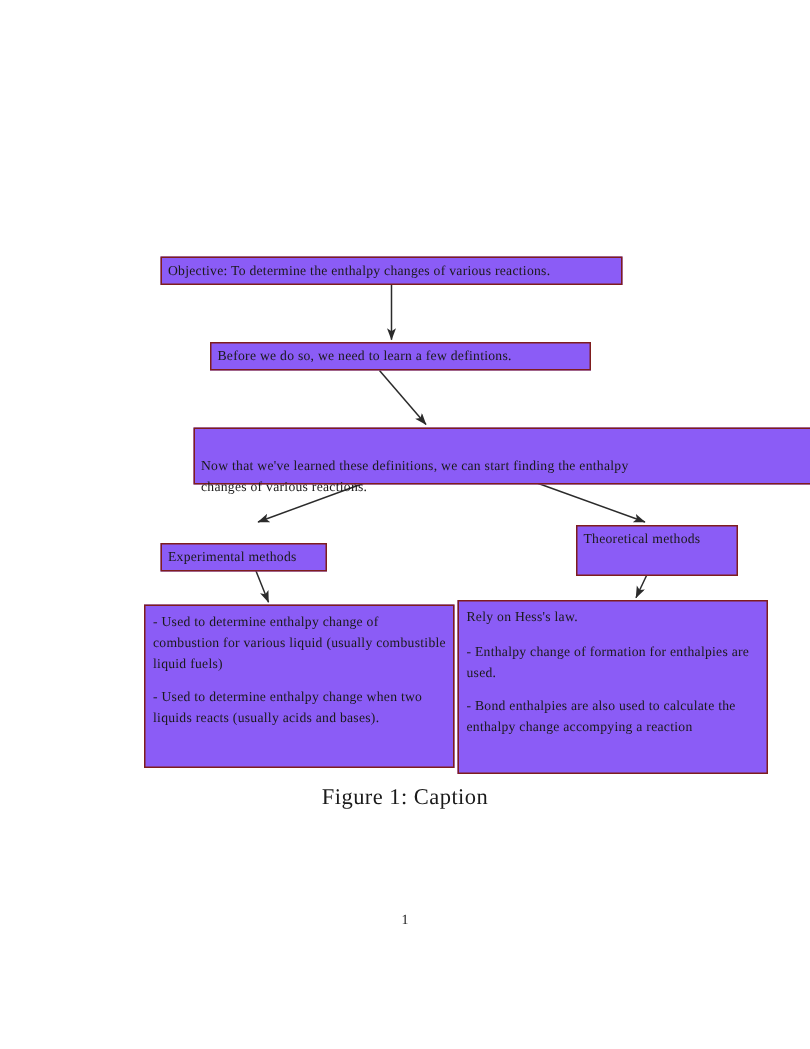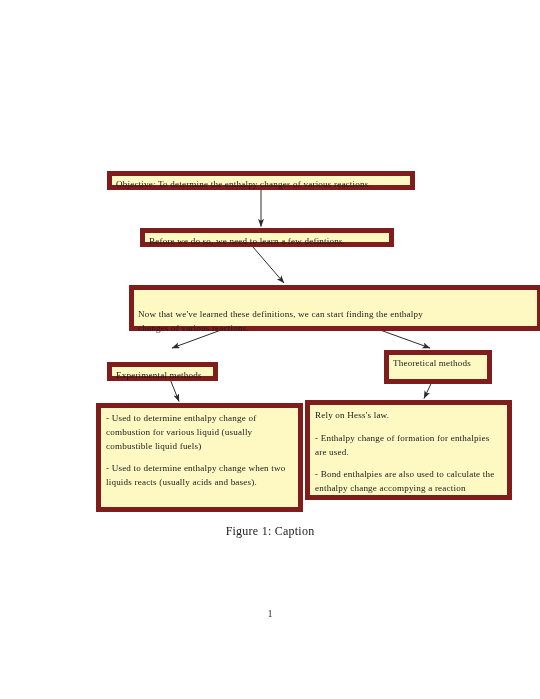--- a/index.html
+++ b/index.html
@@ -36,22 +36,22 @@
     left: 0;
     top: 0;
     width: 540px;
     height: 520px;
     pointer-events: none;
   }
 
   .node {
     position: absolute;
     box-sizing: border-box;
-    border: 5px solid #7f1d1d;
-    background: #fef9c3;
+    border: 1px solid #7f1d1d;
+    background: #8b5cf6;
     font-size: 9.1px;
     line-height: 1.52;
     letter-spacing: 0.02em;
     padding: 2px 3px 2px 4px;
     white-space: nowrap;
     z-index: 2;
   }
   .node.wrap {
     white-space: normal;
   }
@@ -65,30 +65,30 @@
 
   
   #node-objective   { left: 107px; top: 171px; width: 308px; height: 19px; }
   #node-definitions { left: 140px; top: 228px; width: 254px; height: 19px; }
   #node-start       { left: 129px; top: 285px; width: 413px; height: 37px;
                       white-space: normal; padding: 18px 4px; }
   #node-experimental{ left: 107px; top: 350px; width: 111px; height: 19px; margin-top: 12px; }
   #node-theoretical { left: 384px; top: 350px; width: 108px; height: 34px; }
   #node-exp-detail  { left: 96px;  top: 403px; width: 207px; height: 109px;
                       white-space: normal; padding: 4px 4px 4px 5px; }
-  #node-theo-detail { left: 305px; top: 400px; width: 207px; height: 100px;
+  #node-theo-detail { left: 305px; top: 400px; width: 207px; height: 116px;
                       white-space: normal; padding: 4px 4px 4px 5px; }
 
   #caption {
     position: absolute;
     left: 0;
     top: 524px;
     width: 540px;
     text-align: center;
-    font-size: 12px;
+    font-size: 15px;
     letter-spacing: 0.02em;
   }
 
   #page-number {
     position: absolute;
     left: 0;
     top: 609px;
     width: 540px;
     text-align: center;
     font-size: 9.3px;

